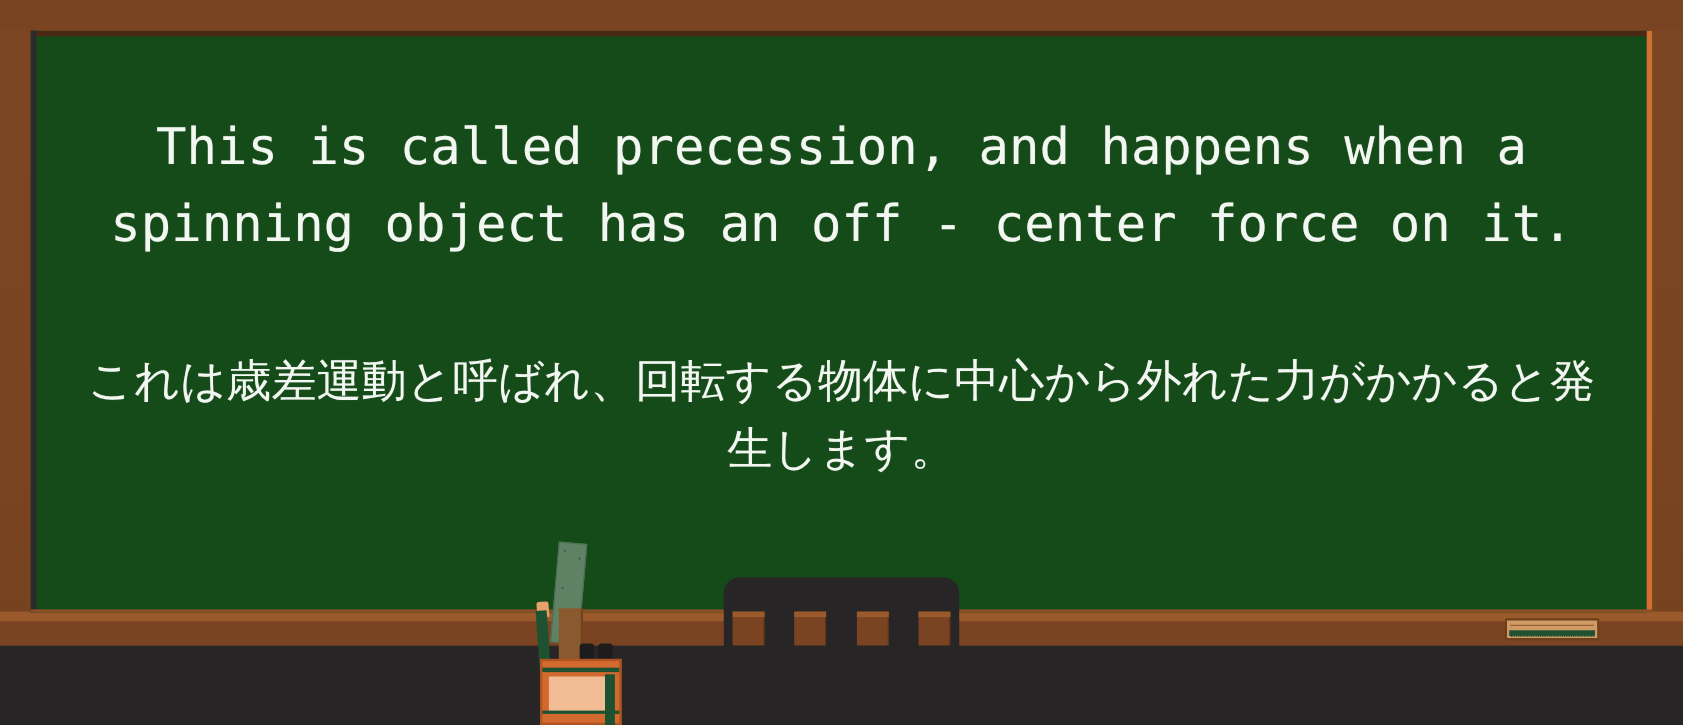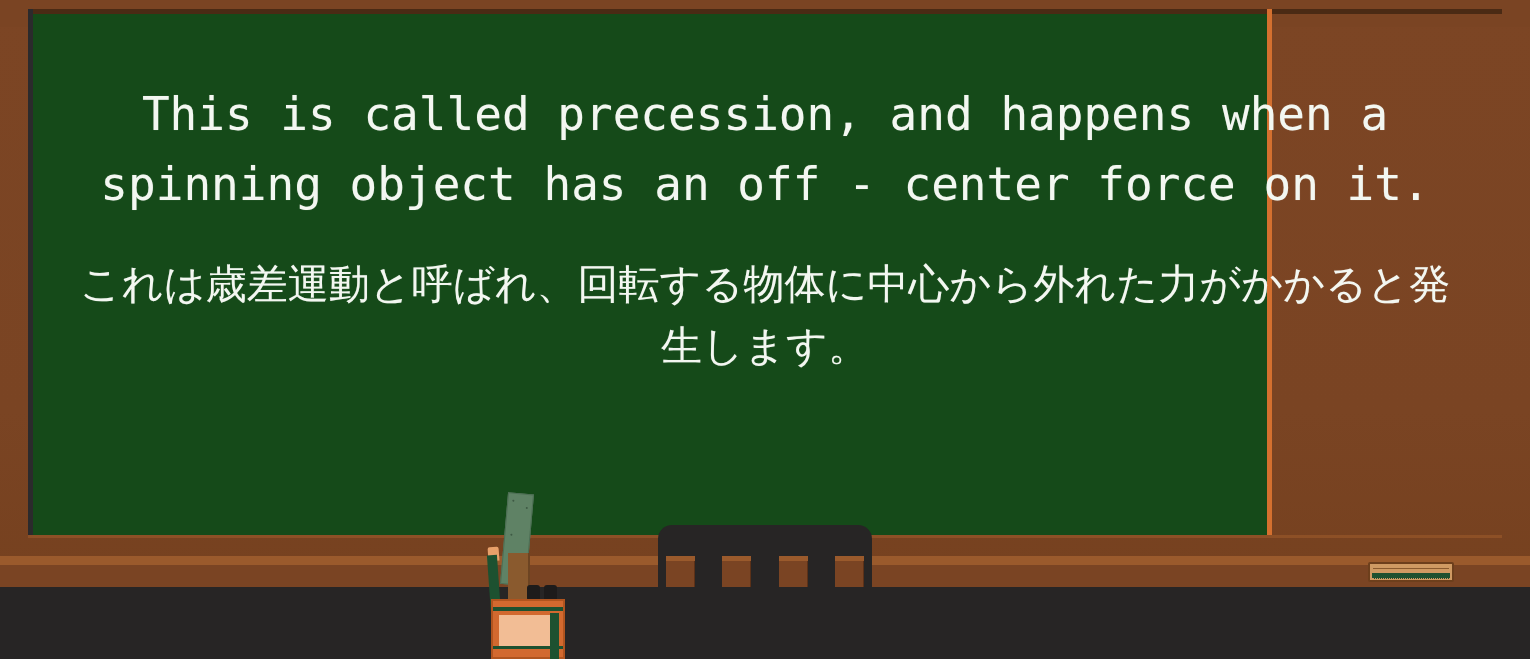--- a/index.html
+++ b/index.html
@@ -47,22 +47,22 @@
   .tray-ledge-2 {
     position:absolute;
     left:0; top:565px;
     width:1530px; height:22px;
     background:#7a4423;
   }
 
   
   .board-wrap {
     position:absolute;
-    left:28px; top:9px;
-    width:1244px; height:529px;
+    left:28px; top:28px;
+    width:1474px; height:529px;
   }
   .board {
     position:absolute; inset:0;
     background:#154a19;
   }
   
   .bevel-left {
     position:absolute; left:0; top:0; width:5px; height:529px;
     background:#2b2a2c;
   }
@@ -97,20 +97,21 @@
     text-shadow:0 0 1px rgba(255,255,255,0.35);
   }
   .gap { height:34px; }
   .line-jp {
     color:#f3f7f1;
     font-family:"DejaVu Sans", sans-serif;
     font-size:41px;
     line-height:62px;
     white-space:pre-wrap;
     text-shadow:0 0 1px rgba(255,255,255,0.35);
+    margin-top:43px;
   }
 
   
   .chair {
     position:absolute;
     left:658px; top:525px;
     width:214px; height:134px;
     background:#272525;
     border-radius:14px 14px 0 0;
     z-index:5;

